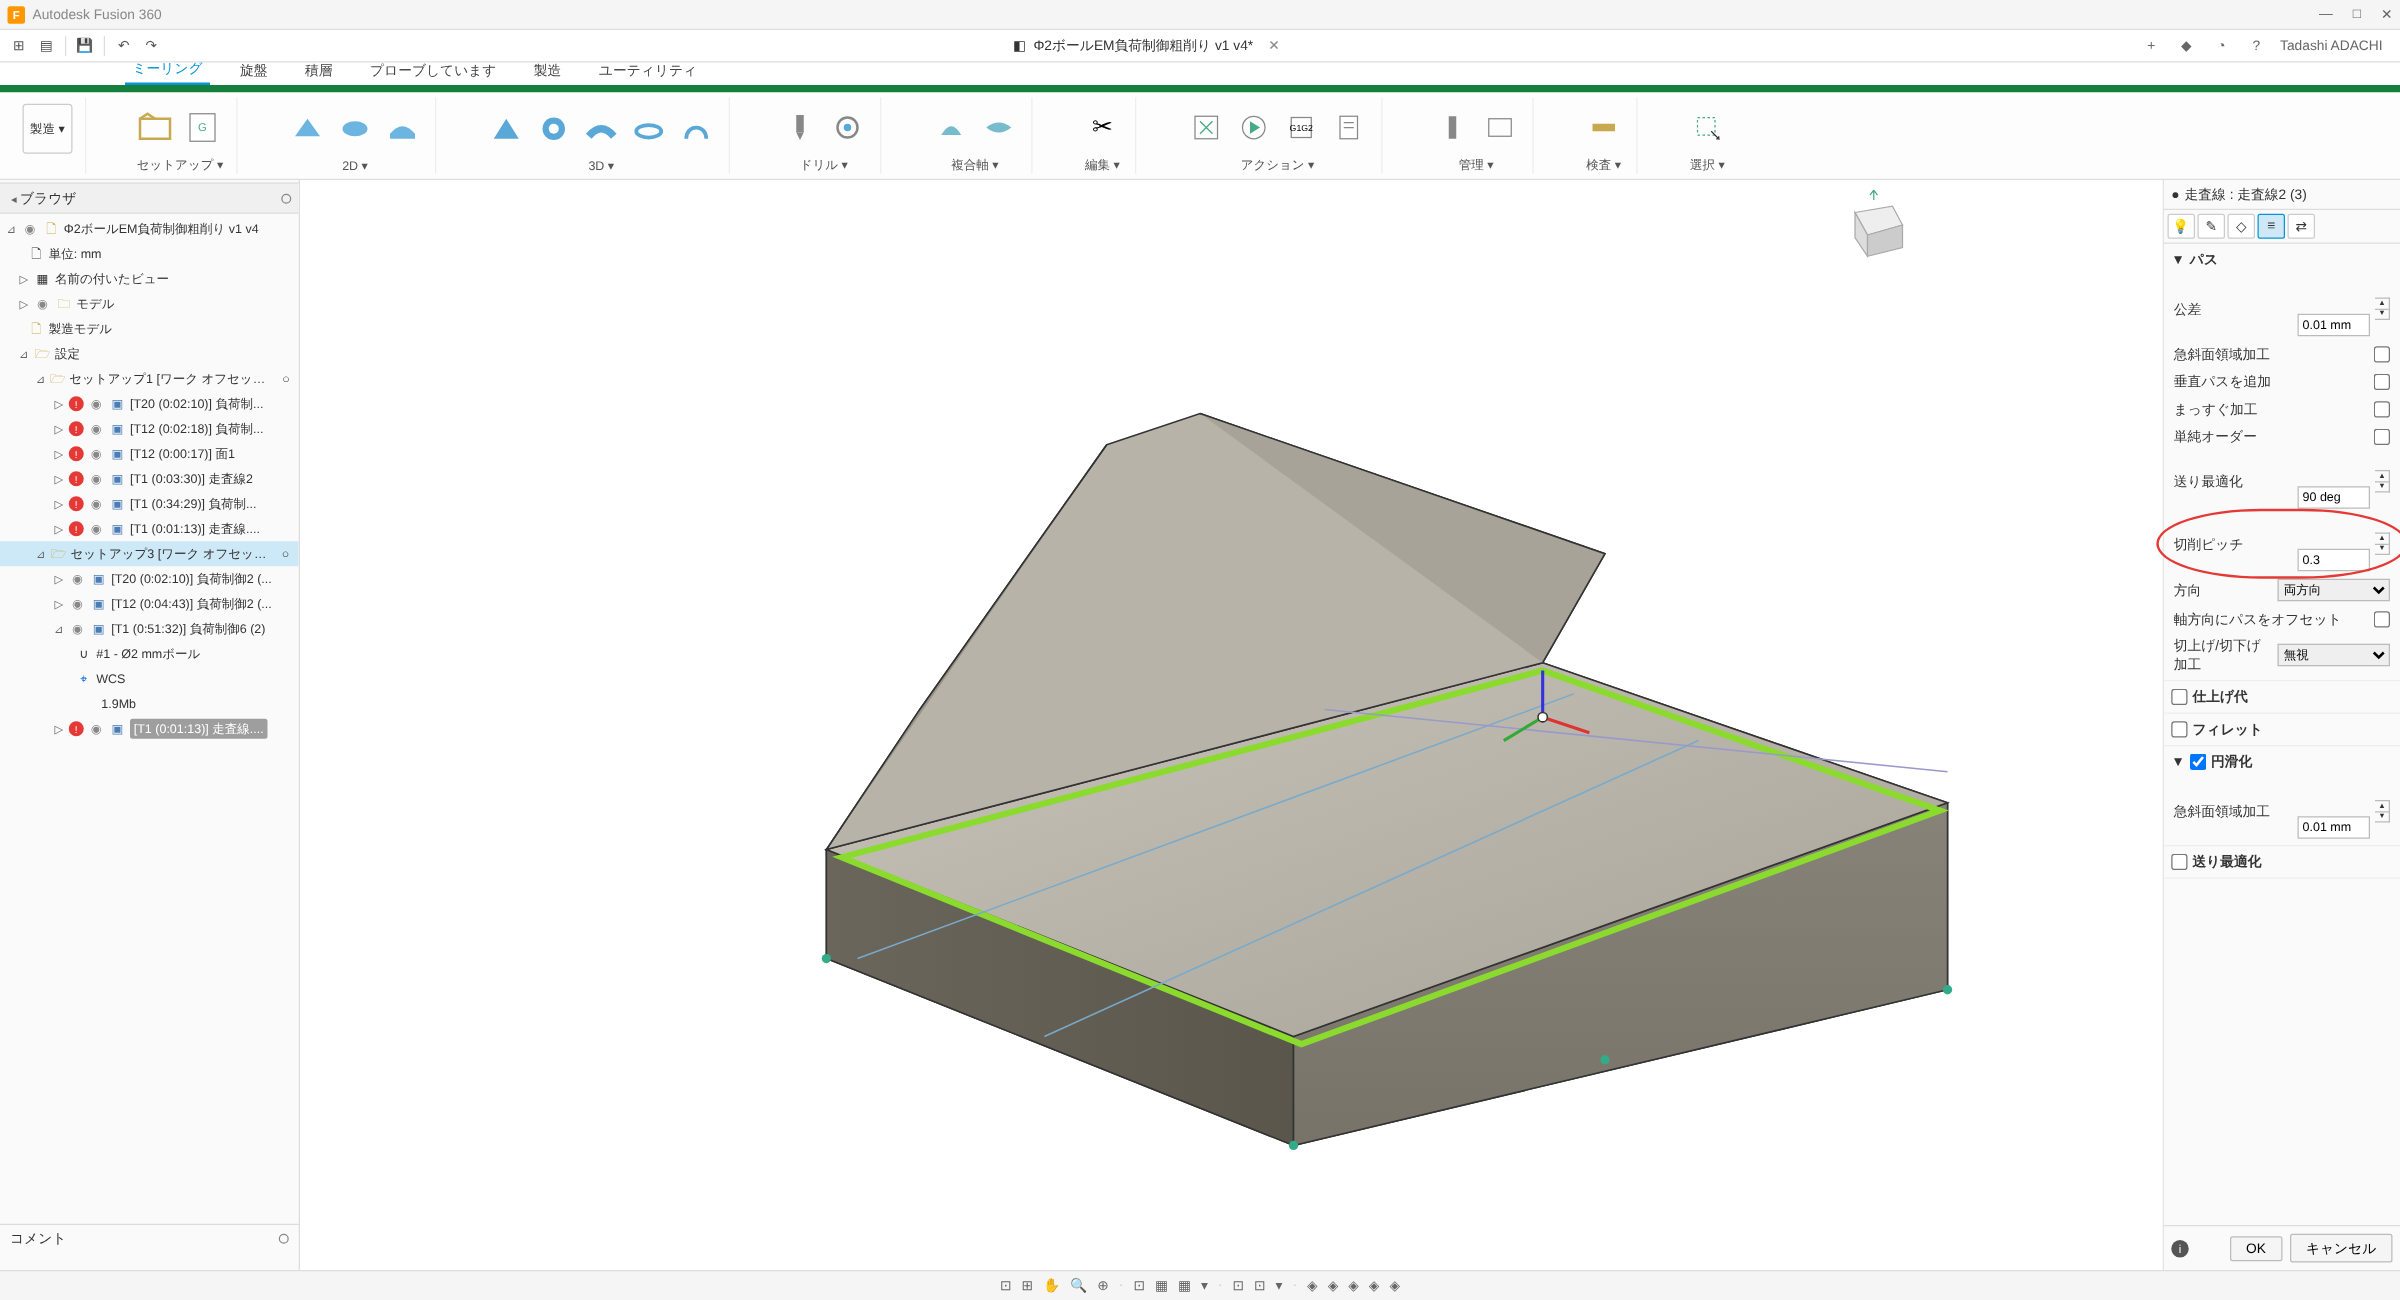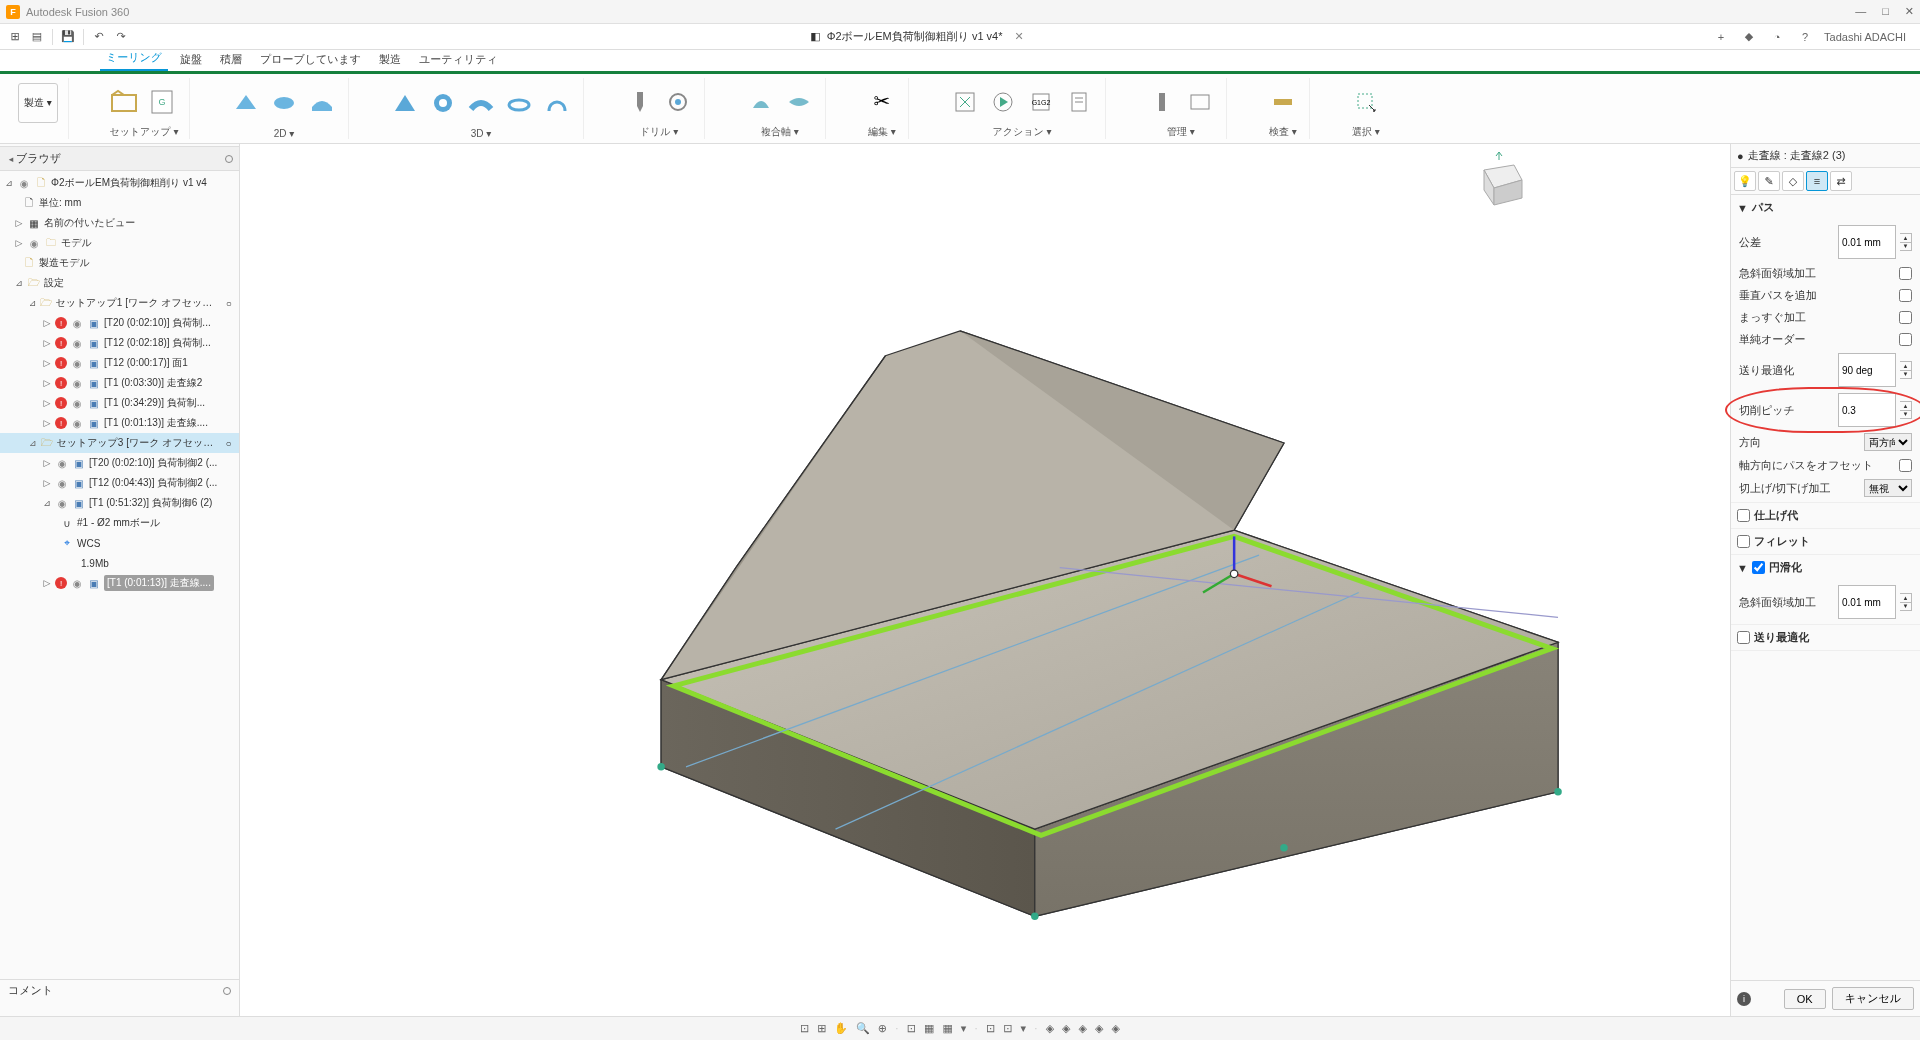--- a/index.html
+++ b/index.html
@@ -9,21 +9,21 @@
 .titlebar .title { color: #888; font-size: 11px; }
 .titlebar .winbtns { margin-left: auto; display: flex; gap: 16px; color: #666; }
 .titlebar .winbtns span { cursor: pointer; }
 .qat { height: 26px; background: #fff; display: flex; align-items: center; padding: 0 4px; border-bottom: 1px solid #ddd; }
 .qat-icon { width: 22px; height: 22px; display: flex; align-items: center; justify-content: center; color: #555; border-radius: 2px; }
 .qat-sep { width: 1px; height: 16px; background: #ddd; margin: 0 4px; }
 .doctab { flex: 1; display: flex; justify-content: center; align-items: center; gap: 6px; }
 .doctab-close { margin-left: 6px; color: #888; }
 .userarea { display: flex; align-items: center; gap: 10px; padding: 0 10px; color: #666; }
 .userarea .uic { width: 18px; height: 18px; display:flex;align-items:center;justify-content:center; }
-.tabs { height: 24px; display: flex; align-items: flex-end; padding: 0 100px; border-bottom: 3px solid #15803d; gap: 6px; font-size: 11px; }
+.tabs { height: 24px; display: flex; align-items: flex-end; padding: 0 100px; border-bottom: 6px solid #15803d; gap: 18px; font-size: 11px; }
 .tab { padding: 4px 6px; color: #444; cursor: pointer; }
 .tab.active { color: #0696d7; border-bottom: 2px solid #0696d7; }
 .ribbon { height: 70px; display: flex; align-items: stretch; padding: 4px 8px; border-bottom: 1px solid #ddd; background: #fdfdfd; gap: 30px; }
 .rib-group { display: flex; flex-direction: column; align-items: center; padding: 0 10px; border-right: 1px solid #eee; justify-content: space-between; }
 .rib-icons { display: flex; gap: 6px; align-items: center; flex:1; }
 .rib-icon { width: 32px; height: 32px; border-radius: 4px; display:flex; align-items:center; justify-content:center; }
 .rib-label { font-size: 10px; color: #555; display:flex; align-items:center; gap:2px; }
 .big-icon { width: 40px; height: 40px; }
 .main { position: absolute; top: 144px; left: 0; right: 0; bottom: 24px; display: flex; }
 .browser { width: 240px; background: #fafafa; border-right: 1px solid #ddd; overflow-y: auto; padding: 2px 0; }
@@ -45,25 +45,25 @@
 .proppanel { width: 190px; background: #fafafa; border-left: 1px solid #ddd; display: flex; flex-direction: column; font-size: 11px; }
 .prop-head { display:flex; align-items:center; padding: 4px 6px; gap:4px; border-bottom:1px solid #ddd;}
 .prop-tabs { display:flex; border-bottom:1px solid #ddd; padding:3px; gap:2px;}
 .prop-tab { width:22px;height:20px;border:1px solid #ccc;display:flex;align-items:center;justify-content:center;border-radius:2px;background:#fff; }
 .prop-tab.active { background:#d0e8f5; border-color:#0696d7; }
 .section { border-bottom:1px solid #eee; }
 .sec-head { display:flex;align-items:center;padding:5px 6px;gap:4px;font-weight:bold;cursor:pointer; }
 .sec-body { padding: 2px 0; }
 .prow { display:flex;align-items:center;padding:3px 8px;min-height:22px; gap:4px; }
 .prow .pl { flex:1; color:#333; }
-.prow input[type="text"] { width:58px;height:18px;border:1px solid #bbb;font-size:10px;padding:16px 3px; }
+.prow input[type="text"] { width:58px;height:18px;border:1px solid #bbb;font-size:10px;padding:0 3px;margin-top:26px; }
 .prow .spin { width:12px;display:flex;flex-direction:column;border:1px solid #bbb;border-left:none;height:18px; }
 .prow .spin span{flex:1;font-size:6px;display:flex;align-items:center;justify-content:center;border-bottom:1px solid #bbb;cursor:pointer;}
 .prow .spin span:last-child{border-bottom:none;}
-.prow select { width:48px;height:18px;border:1px solid #bbb;font-size:10px; }
+.prow select { width:90px;height:18px;border:1px solid #bbb;font-size:10px; }
 .prow input[type="checkbox"]{width:13px;height:13px;}
 .redcircle { position:relative; }
 .redcircle::after { content:''; position:absolute; left:-6px; right:-6px; top:-3px; bottom:-3px; border:2px solid #e53935; border-radius:50%/60%; pointer-events:none; }
 .prop-foot { margin-top:auto; padding:6px; display:flex; gap:6px; justify-content:flex-end; align-items:center; border-top:1px solid #ddd;}
 .prop-foot button { padding:3px 12px; border:1px solid #bbb; background:#f5f5f5; font-size:11px; border-radius:2px; cursor:pointer;}
 .prop-foot .info { margin-right:auto; width:14px;height:14px;border-radius:50%;background:#555;color:#fff;display:flex;align-items:center;justify-content:center;font-size:9px;}
 .statusbar { position:absolute; bottom:0; left:0; right:0; height:24px; background:#f5f5f5; border-top:1px solid #ddd; display:flex; align-items:center; padding:0 6px; }
 .statusbar .navbar { position:absolute; left:50%; transform:translateX(-50%); display:flex; gap:8px; color:#666; }
 .statusbar .navbar span { cursor:pointer; }
 .comment-panel{position:absolute;bottom:39px;left:0;width:240px;height:22px;background:#fafafa;border-top:1px solid #ddd;border-right:1px solid #ddd;display:flex;align-items:center;padding:0 8px;}

